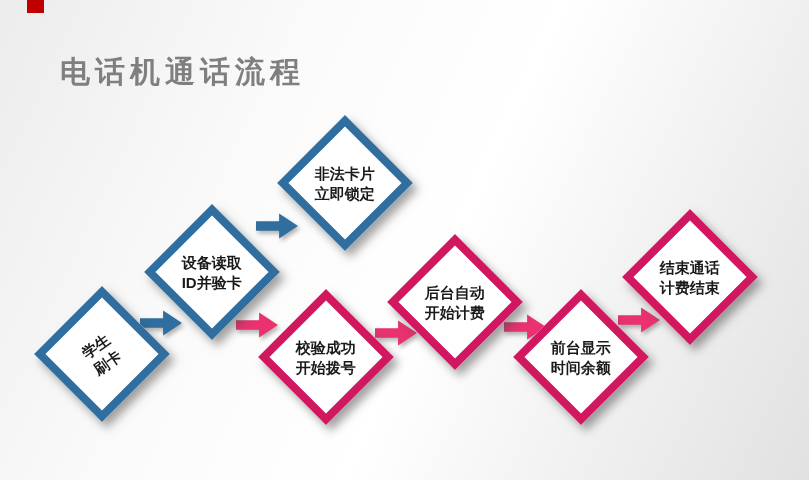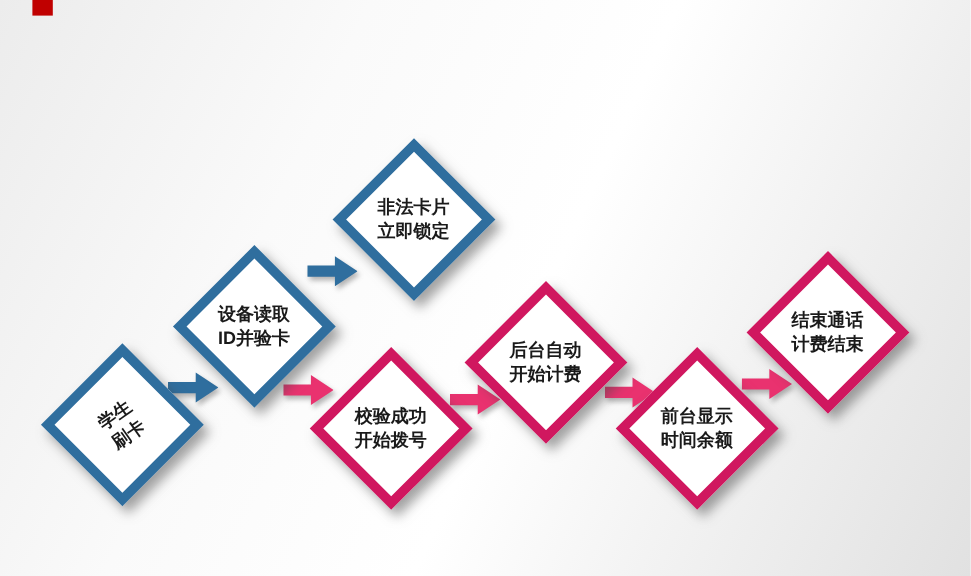--- a/index.html
+++ b/index.html
@@ -42,20 +42,21 @@
   .arrow.blue .arrow-shape{background:var(--blue-arrow);}
   .arrow.pink .arrow-shape{background:var(--pink-arrow);}
 </style>
 </head>
 <body>
 
 <div class="slide">
 
   <div class="corner-accent"></div>
 
+  <h1 class="title">电话机通话流程</h1>
 
   <div class="arrow blue" style="left:140px;top:310px">
       <div class="arrow-shape"></div>
     </div>
   <div class="arrow blue" style="left:256px;top:213px">
       <div class="arrow-shape"></div>
     </div>
   <div class="arrow pink" style="left:236px;top:312px">
       <div class="arrow-shape"></div>
     </div>

